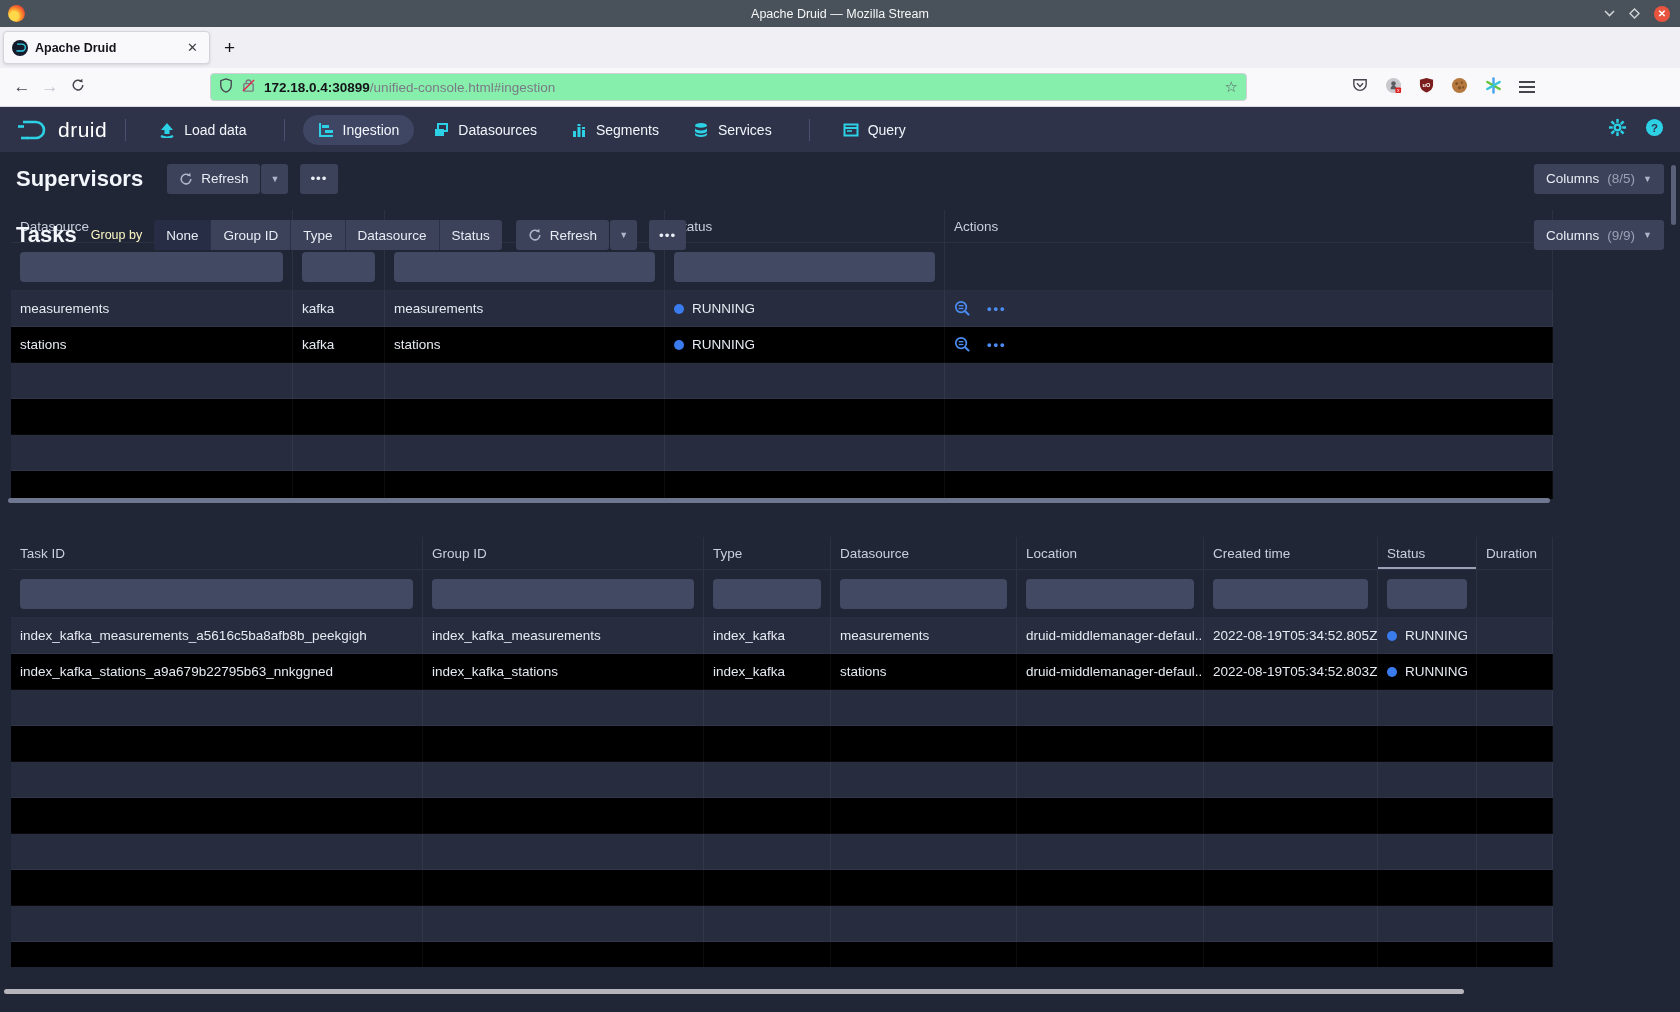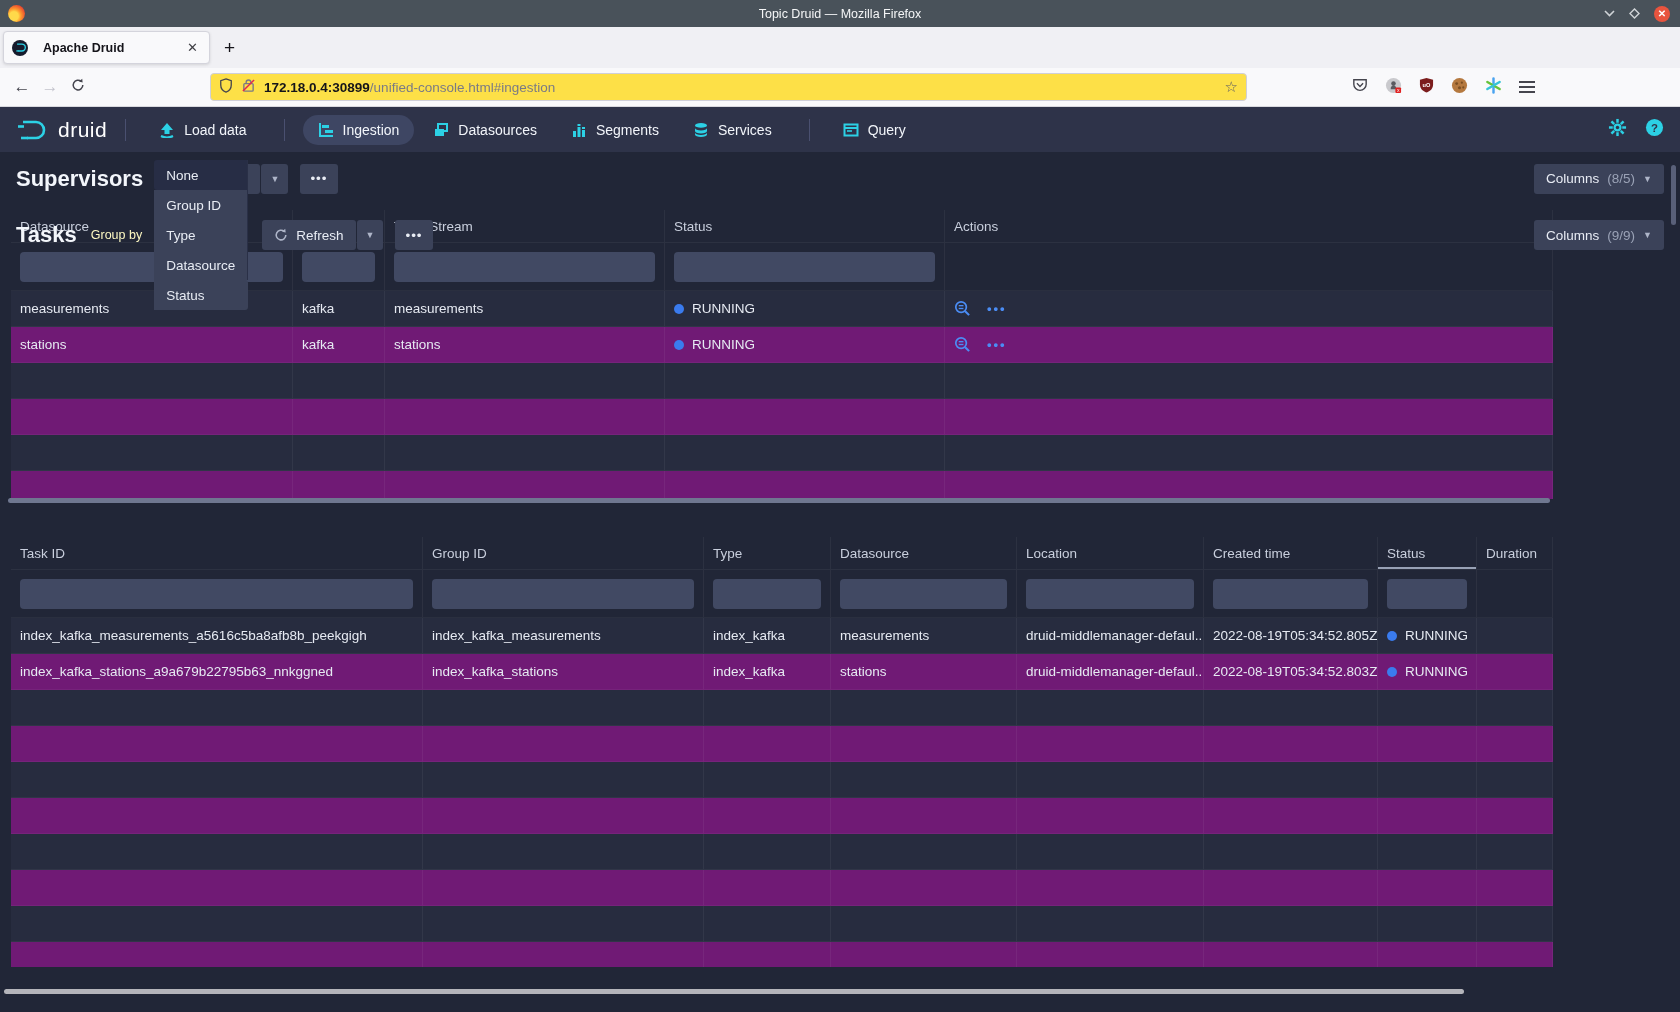--- a/index.html
+++ b/index.html
@@ -13,28 +13,28 @@
   .win-title { position:absolute; left:0; right:0; text-align:center; color:#f5f6f7; font-size:12.5px; }
   .win-controls { position:absolute; right:10px; top:0; height:27px; display:flex; align-items:center; gap:14px; }
   .wc-chevron svg, .wc-diamond svg { display:block; }
   .wc-close { width:16px; height:16px; border-radius:50%; background:#e8543e; color:#fff;
               font-size:10px; line-height:16px; text-align:center; font-weight:bold; }
 
   .tabbar { height:41px; background:#f0f0f4; display:flex; align-items:center; }
   .tab { width:207px; height:33px; margin-left:3px; background:#f9f9fb; border:1px solid #d4d4dc;
          border-radius:4px; box-shadow:0 1px 3px rgba(0,0,0,.12); display:flex; align-items:center; padding:0 8px; }
   .favicon { width:16px; height:16px; border-radius:50%; background:#161b2c; display:flex; align-items:center; justify-content:center; }
-  .tab-title { flex:1; margin-left:15px; font-size:12.5px; color:#15141a; font-weight:600; white-space:nowrap; overflow:hidden; }
+  .tab-title { flex:1; margin-left:7px; font-size:12.5px; color:#15141a; font-weight:600; white-space:nowrap; overflow:hidden; }
   .tab-close { color:#3e3e44; font-size:13px; padding:0 3px; }
   .newtab { margin-left:14px; font-size:19px; color:#15141a; }
 
   .toolbar { height:39px; background:#f9f9fb; border-bottom:1px solid #d9d9de; display:flex; align-items:center; padding:0 8px; }
   .nav-btn { width:28px; text-align:center; font-size:17px; color:#45454e; }
   .nav-btn.disabled { color:#c3c3cc; }
-  .urlbar { width:1037px; height:28px; margin-left:118px; background:#fde047; border:1px solid #cfcfd8;
+  .urlbar { width:1037px; height:28px; margin-left:118px; background:#86efac; border:1px solid #cfcfd8;
             border-radius:4px; display:flex; align-items:center; padding:0 8px; }
   .urlbar .grow { flex:1; }
   .url-text { font-size:13.5px; margin-left:9px; white-space:nowrap; }
   .url-host { color:#15141a; font-weight:600; }
   .url-rest { color:#7a7a85; }
   .star { color:#5b5b66; font-size:15px; }
   .tb-icons { display:flex; align-items:center; gap:17px; margin-left:105px; }
   .hamburger div { width:16px; height:2px; background:#45454e; margin:3px 0; }
   .ext-badge { position:relative; }
 
@@ -54,57 +54,57 @@
   .sect-title { color:#f3f6fb; font-size:22px; font-weight:600; }
   .btn { background:#3b4259; color:#e8ecf4; font-size:13.5px; border:none; border-radius:3px;
          height:30px; display:inline-flex; align-items:center; gap:8px; padding:0 12px; }
   .btn .caret { font-size:9px; color:#aeb5c8; }
   .split { display:inline-flex; gap:1px; }
   .split .btn.caret-part { padding:0 9px; }
   .btn-more { letter-spacing:1px; padding:0 10px; }
   .columns-btn { position:absolute; right:16px; }
   .dim { color:#9aa2b6; }
   .groupby-label { color:#fef9c3; font-size:12.5px; margin:0 12px 0 14px; }
-  .seg { display:inline-flex;flex-direction:column; }
+  .seg { display:inline-flex; }
   .seg .btn { border-radius:0; border-right:1px solid #2a3047; }
   .seg .btn:first-child { border-radius:3px 0 0 3px; }
   .seg .btn:last-child { border-radius:0 3px 3px 0; border-right:none; }
   .seg .btn.active { background:#272d45; }
 
   
   .table { position:absolute; left:11px; right:127px; width:1542px; }
   .trow { display:flex; }
   .cell { padding:0 9px; display:flex; align-items:center; font-size:13.5px; color:#e6eaf2;
           border-right:1px solid rgba(255,255,255,.05); overflow:hidden; white-space:nowrap; }
   .hrow .cell { color:#c9cfdd; height:33px; border-bottom:1px solid rgba(255,255,255,.05); position:relative; }
   .frow .cell { height:48px; border-bottom:1px solid rgba(255,255,255,.04); }
   .drow .cell { height:36px; border-bottom:1px solid rgba(255,255,255,.04); }
   .drow.odd  { background:#272c3f; }
-  .drow.even { background:#701a75;justify-content:flex-end; }
+  .drow.even { background:#000000;justify-content:flex-end; }
   .filter-input { width:100%; height:30px; background:#414963; border:none; border-radius:4px;
                   color:#e6eaf2; font-size:13.5px; padding:0 8px; }
   .sort-line { position:absolute; left:0; right:0; bottom:0; height:2px; background:#98a1b5; }
   
   .sc0{width:282px}.sc1{width:92px}.sc2{width:280px}.sc3{width:280px}.sc4{flex:1}
   
   .tc0{width:412px}.tc1{width:281px}.tc2{width:127px}.tc3{width:186px}.tc4{width:187px}
   .tc5{width:174px}.tc6{width:99px}.tc7{flex:1}
   .dot { width:10px; height:10px; border-radius:50%; background:#3a7bee; margin-right:8px; flex:none; }
   .act { color:#4b8df5; display:flex; align-items:center; gap:16px; }
   .act-dots { font-size:13px; letter-spacing:2px; font-weight:bold; }
 
   .hscroll { position:absolute; height:5px; border-radius:3px; }
   .vscroll { position:absolute; width:5px; border-radius:3px; }
 </style>
 </head>
 <body>
 
 <div class="titlebar">
   <div class="ff-logo"></div>
-  <div class="win-title">Topic Druid — Mozilla Firefox</div>
+  <div class="win-title">Apache Druid — Mozilla Stream</div>
   <div class="win-controls">
     <span class="wc-chevron">
       <svg width="11" height="7" viewBox="0 0 11 7">
           <polyline points="1,1 5.5,5.5 10,1" fill="none" stroke="#cfd3d6" stroke-width="1.6"></polyline>
         </svg>
     </span>
     <span class="wc-diamond">
       <svg width="11" height="11" viewBox="0 0 11 11">
           <rect x="2.3" y="2.3" width="6.4" height="6.4" fill="none" stroke="#cfd3d6" stroke-width="1.4" transform="rotate(45 5.5 5.5)"></rect>
         </svg>

